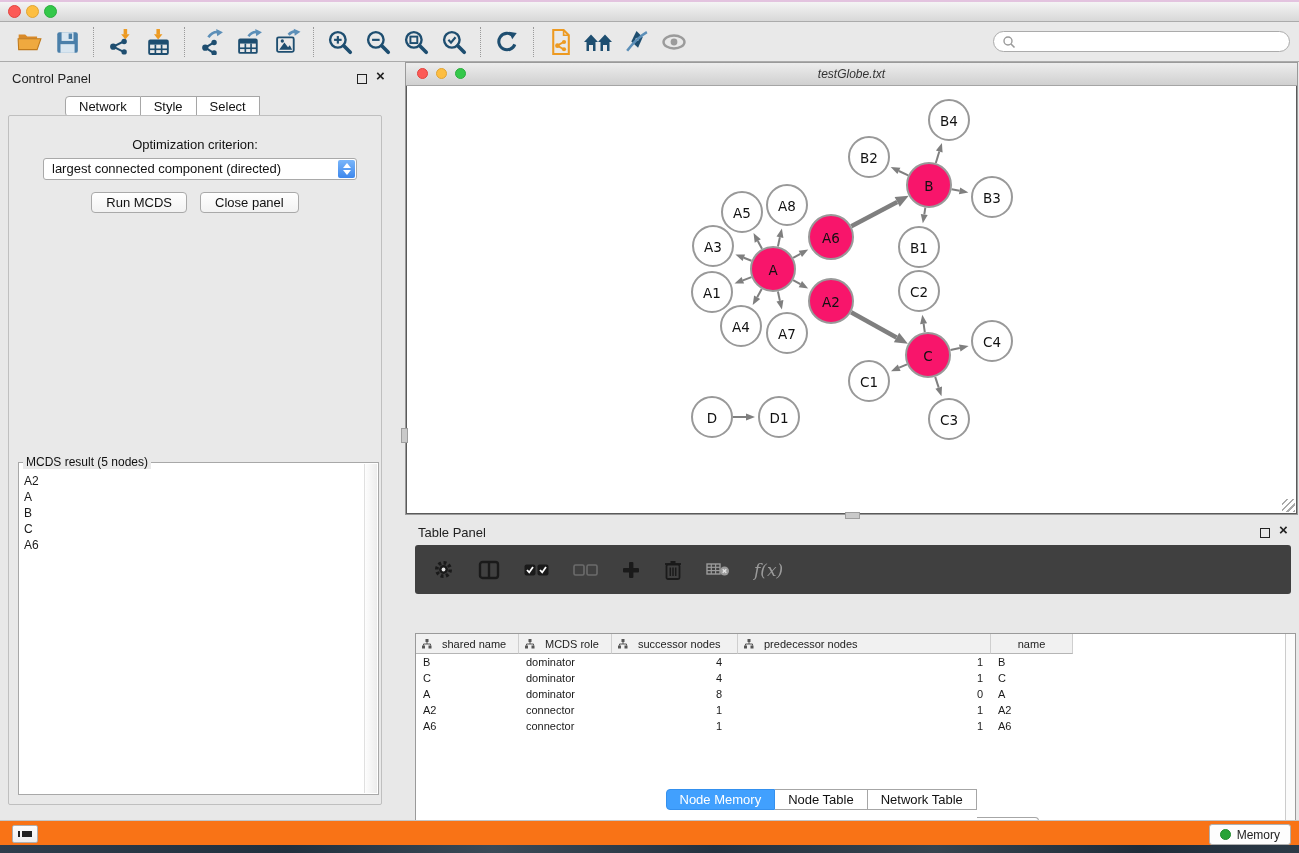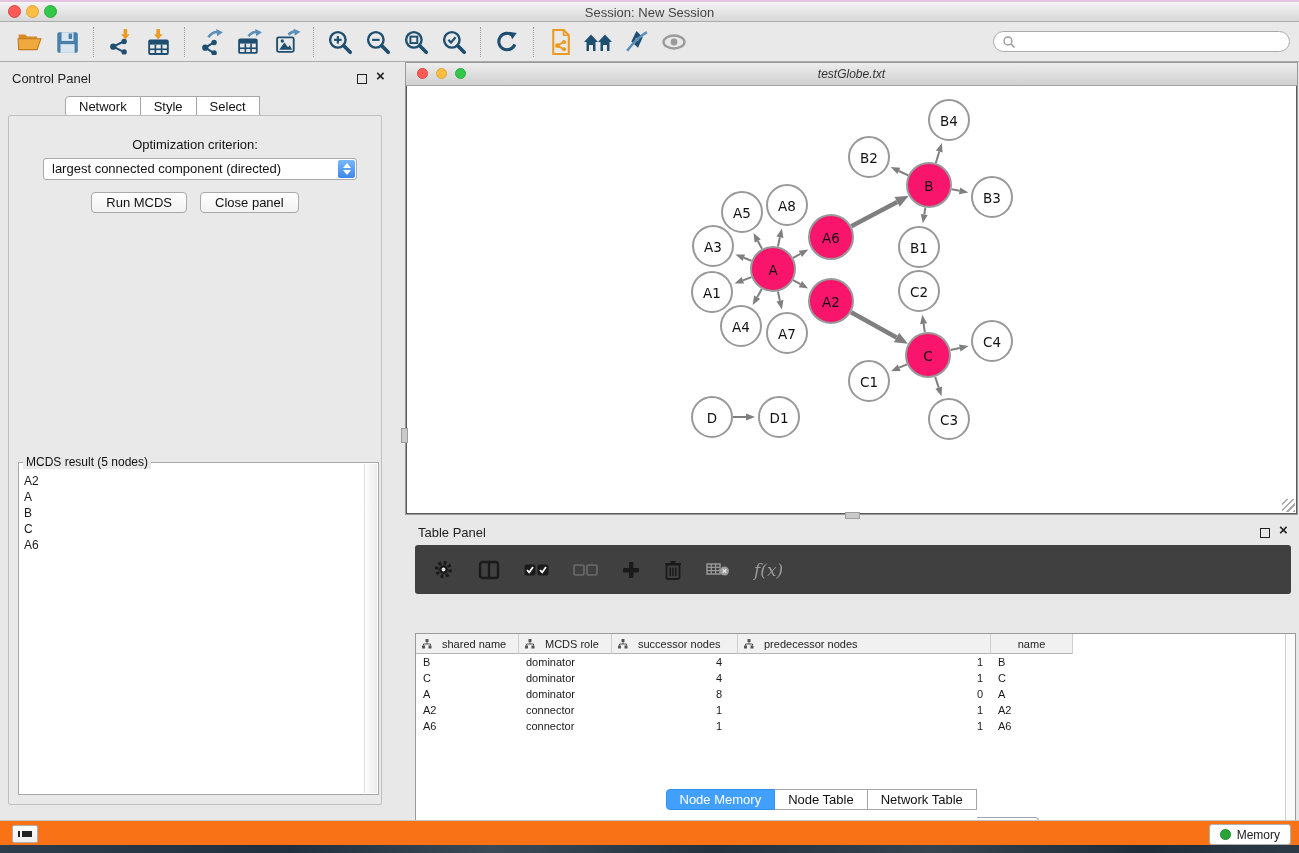--- a/index.html
+++ b/index.html
@@ -120,21 +120,20 @@
   svg { display:block; }
 </style>
 </head>
 <body>
 
 <div class="top-strip"></div>
 <div class="titlebar">
   <span class="tl red"></span>
   <span class="tl yellow"></span>
   <span class="tl green"></span>
-  <div class="title">Session: New Session</div>
 </div>
 
 <div class="toolbar">
   <div class="tb-btn">
       <span>
     <svg width="27" height="26" viewBox="0 0 24 24">
           <path d="M2 5h6l2 2h9v2H2z" fill="#D98A28"></path>
           <path d="M1.5 9h21l-3.5 10H2z" fill="#EFA93F" stroke="#C07A1C" stroke-width="1"></path>
         </svg>
       </span>

